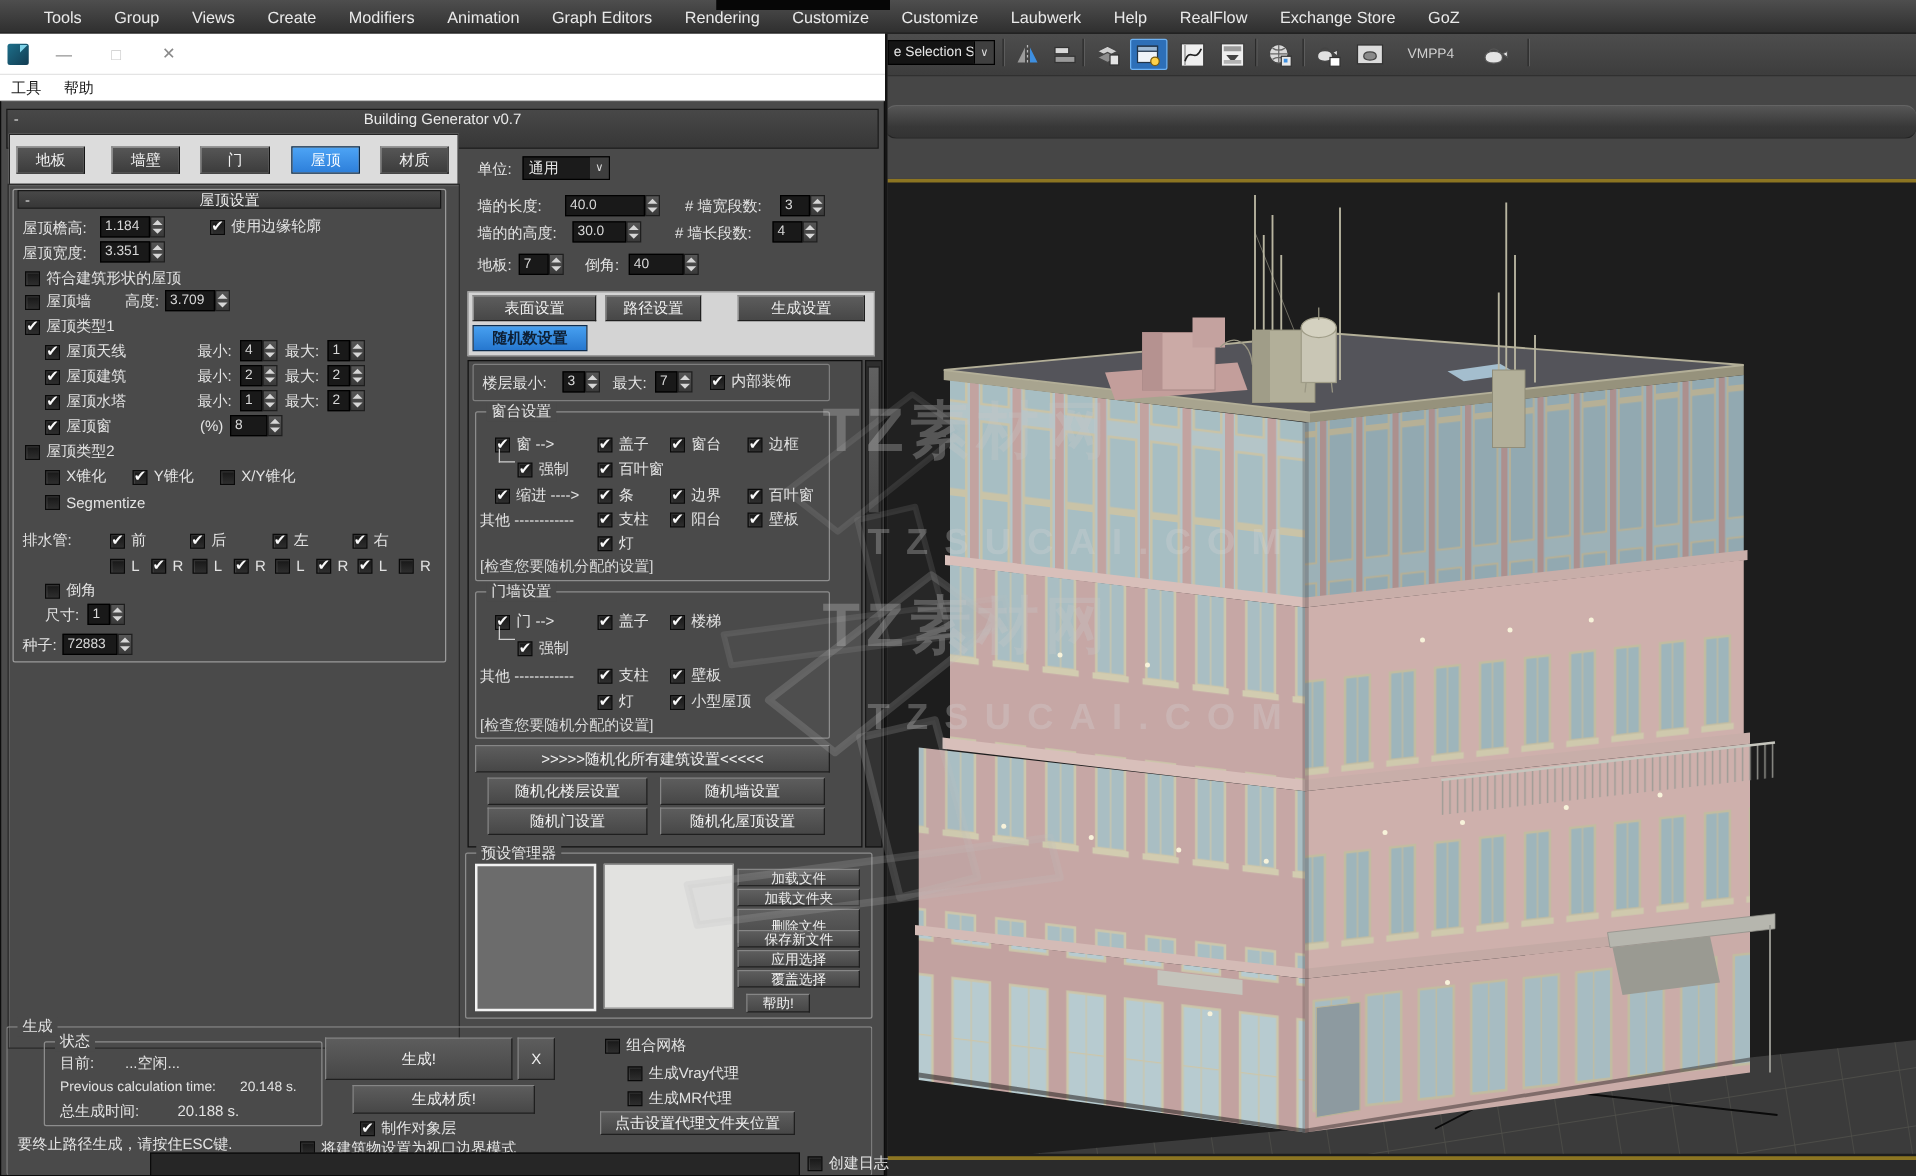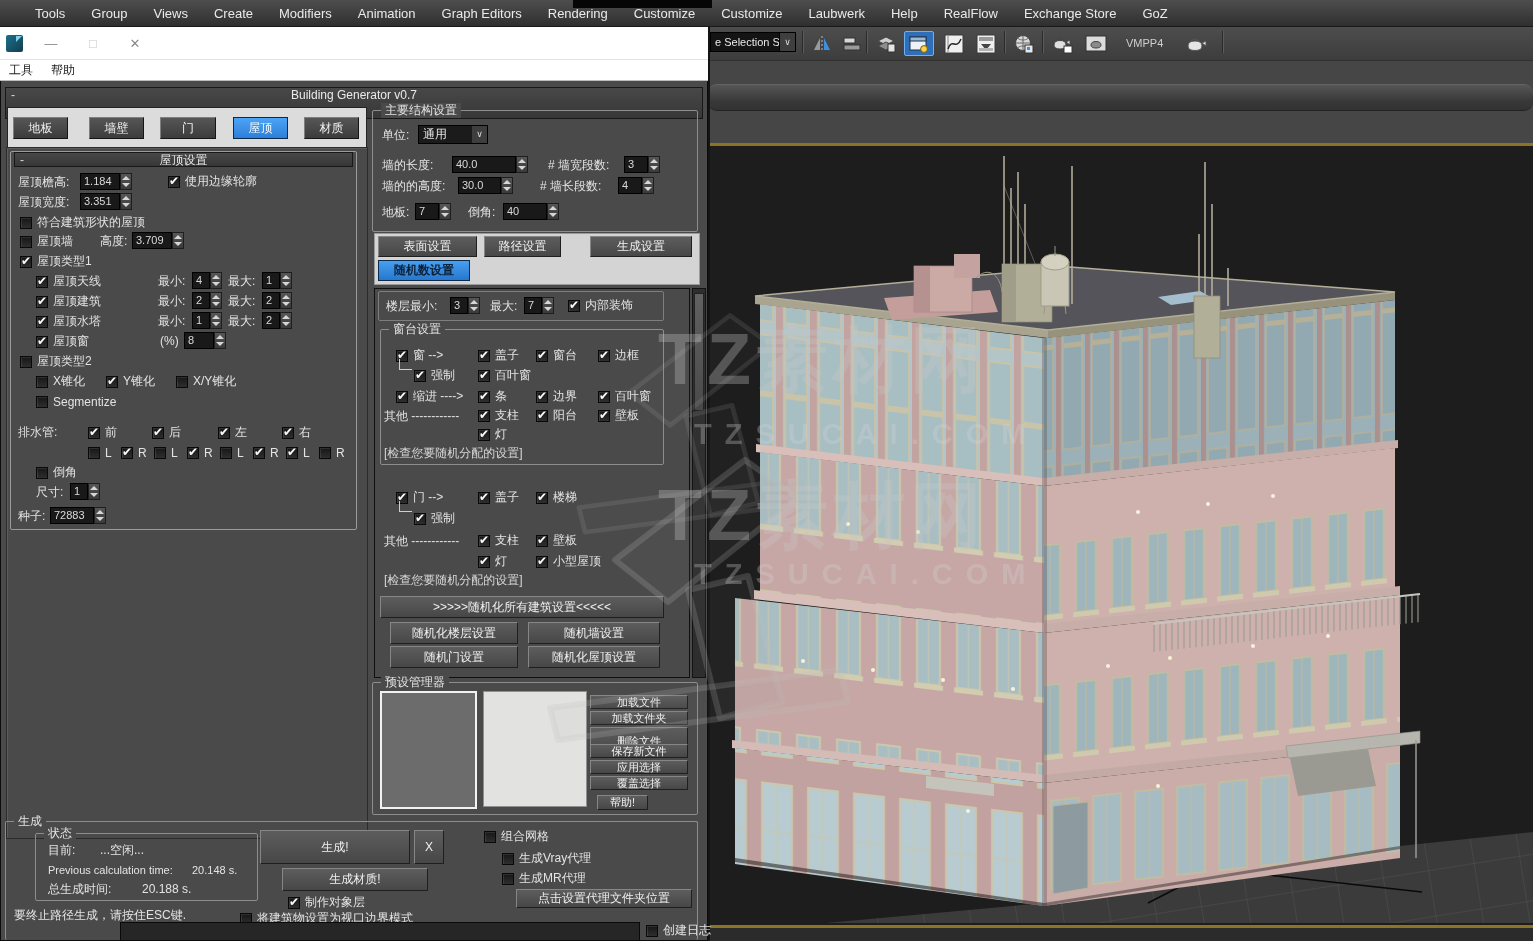--- a/index.html
+++ b/index.html
@@ -18,21 +18,21 @@
 .tsep{position:absolute;top:4px;width:1px;height:22px;background:#2a2a2a;box-shadow:1px 0 0 #5c5c5c}
 .ticon{position:absolute;top:4px;width:28px;height:25px;display:flex;align-items:center;justify-content:center}
 .ticon.active{background:#2d6fb8;border:1px solid #6db1f2;border-radius:2px}
 .vmpp{position:absolute;top:10px;color:#cfcfcf;font-size:11px}
 .rz-ribbon{position:absolute;left:0;top:57px;width:100%;height:27px;background:linear-gradient(#565656,#383838 65%,#333);border-top:1px solid #636363;border-bottom:1px solid #232323;border-radius:9px}
 
 .viewport{position:absolute;left:708px;top:143px;width:825px;height:798px;background:#1d1d1d;border-top:3px solid #8c7522;z-index:3}
 .vp-bottom{position:absolute;left:0;bottom:0;width:100%;height:16px;background:#2b2b2b;border-top:3px solid #8c7522}
 
 .wm{position:absolute;z-index:60;pointer-events:none;font-weight:bold;white-space:nowrap}
-.wm.big{font-size:72px;letter-spacing:5px;color:rgba(198,198,198,.32)}
+.wm.big{font-size:49px;letter-spacing:5px;color:rgba(198,198,198,.32)}
 .wm.small{font-size:29px;letter-spacing:13px;color:rgba(212,212,212,.30)}
 .wmlogo{position:absolute;z-index:59;pointer-events:none;opacity:.55}
 
 .dialog{position:absolute;left:0;top:27px;width:710px;height:914px;background:#4a4a4a;z-index:10;border-right:2px solid #141414}
 .titlebar{position:absolute;left:0;top:0;width:100%;height:33px;background:#ffffff;display:flex;align-items:center;border-bottom:1px solid #e4e4e4}
 .dlgicon{width:17px;height:17px;margin:0 7px 0 6px;background:linear-gradient(135deg,#1d6f8a,#123c52);border-radius:2px;position:relative;flex:none}
 .dlgicon::after{content:"";position:absolute;right:1px;top:1px;border-left:6px solid #7fd2e8;border-bottom:6px solid transparent}
 .titletext{font-size:12px;color:#5a5a5a;flex:1;white-space:nowrap;overflow:hidden}
 .winbtn{width:42px;text-align:center;color:#8a8a8a;font-size:13px}
 .dlgmenu{position:absolute;left:0;top:33px;width:100%;height:21px;background:#ffffff;display:flex;align-items:center;border-bottom:1px solid #bdbdbd}
@@ -563,23 +563,20 @@
     </span>
   <span class="lbl" style="left:18px;top:482px">种子:</span>
   <span class="spin" style="left:50px;top:480px">
       <span class="v" style="width:44px">72883</span>
       <span class="a">
         <i class="u"></i>
         <i class="d"></i>
       </span>
     </span>
 
-  <div class="grp" style="left:372px;top:83px;width:326px;height:122px">
-    <span class="gt">主要结构设置</span>
-  </div>
   <span class="lbl" style="left:382px;top:101px">单位:</span>
   <div style="position:absolute;left:418px;top:98px;width:70px;height:19px;background:#1b1b1b;border:1px solid #000;display:flex">
     <span style="flex:1;color:#e6e6e6;font-size:12px;line-height:17px;padding-left:4px">通用</span>
     <span style="width:15px;background:#3e3e3e;color:#ddd;font-size:9px;text-align:center;line-height:17px">∨</span>
   </div>
   <span class="lbl" style="left:382px;top:131px">墙的长度:</span>
   <span class="spin" style="left:452px;top:129px">
       <span class="v" style="width:64px">40.0</span>
       <span class="a">
         <i class="u"></i>
@@ -716,20 +713,23 @@
   <span class="cb on" style="left:598px;top:381px">
       <span class="bx"></span>
       <span>壁板</span>
     </span>
   <span class="cb on" style="left:478px;top:400px">
       <span class="bx"></span>
       <span>灯</span>
     </span>
   <span class="lbl note" style="left:384px;top:419px">[检查您要随机分配的设置]</span>
 
+  <div class="grp" style="left:380px;top:446px;width:284px;height:118px">
+    <span class="gt">门墙设置</span>
+  </div>
   <span class="cb on" style="left:396px;top:463px">
       <span class="bx"></span>
       <span>门 --&gt;</span>
     </span>
   <span class="cb on" style="left:478px;top:463px">
       <span class="bx"></span>
       <span>盖子</span>
     </span>
   <span class="cb on" style="left:536px;top:463px">
       <span class="bx"></span>
@@ -807,19 +807,19 @@
       <span>组合网格</span>
     </span>
   <span class="cb" style="left:502px;top:824px">
       <span class="bx"></span>
       <span>生成Vray代理</span>
     </span>
   <span class="cb" style="left:502px;top:844px">
       <span class="bx"></span>
       <span>生成MR代理</span>
     </span>
-  <div class="b3" style="left:516px;top:862px;width:176px;height:19px">点击设置代理文件夹位置</div>
+  <div class="b3" style="left:480px;top:862px;width:156px;height:19px">点击设置代理文件夹位置</div>
   <input class="tin" style="left: 120px; top: 895px; width: 520px; height: 19px;" value="">
   <span class="cb" style="left:646px;top:896px">
       <span class="bx"></span>
       <span>创建日志</span>
     </span>
 </div>
 
 </body></html>

